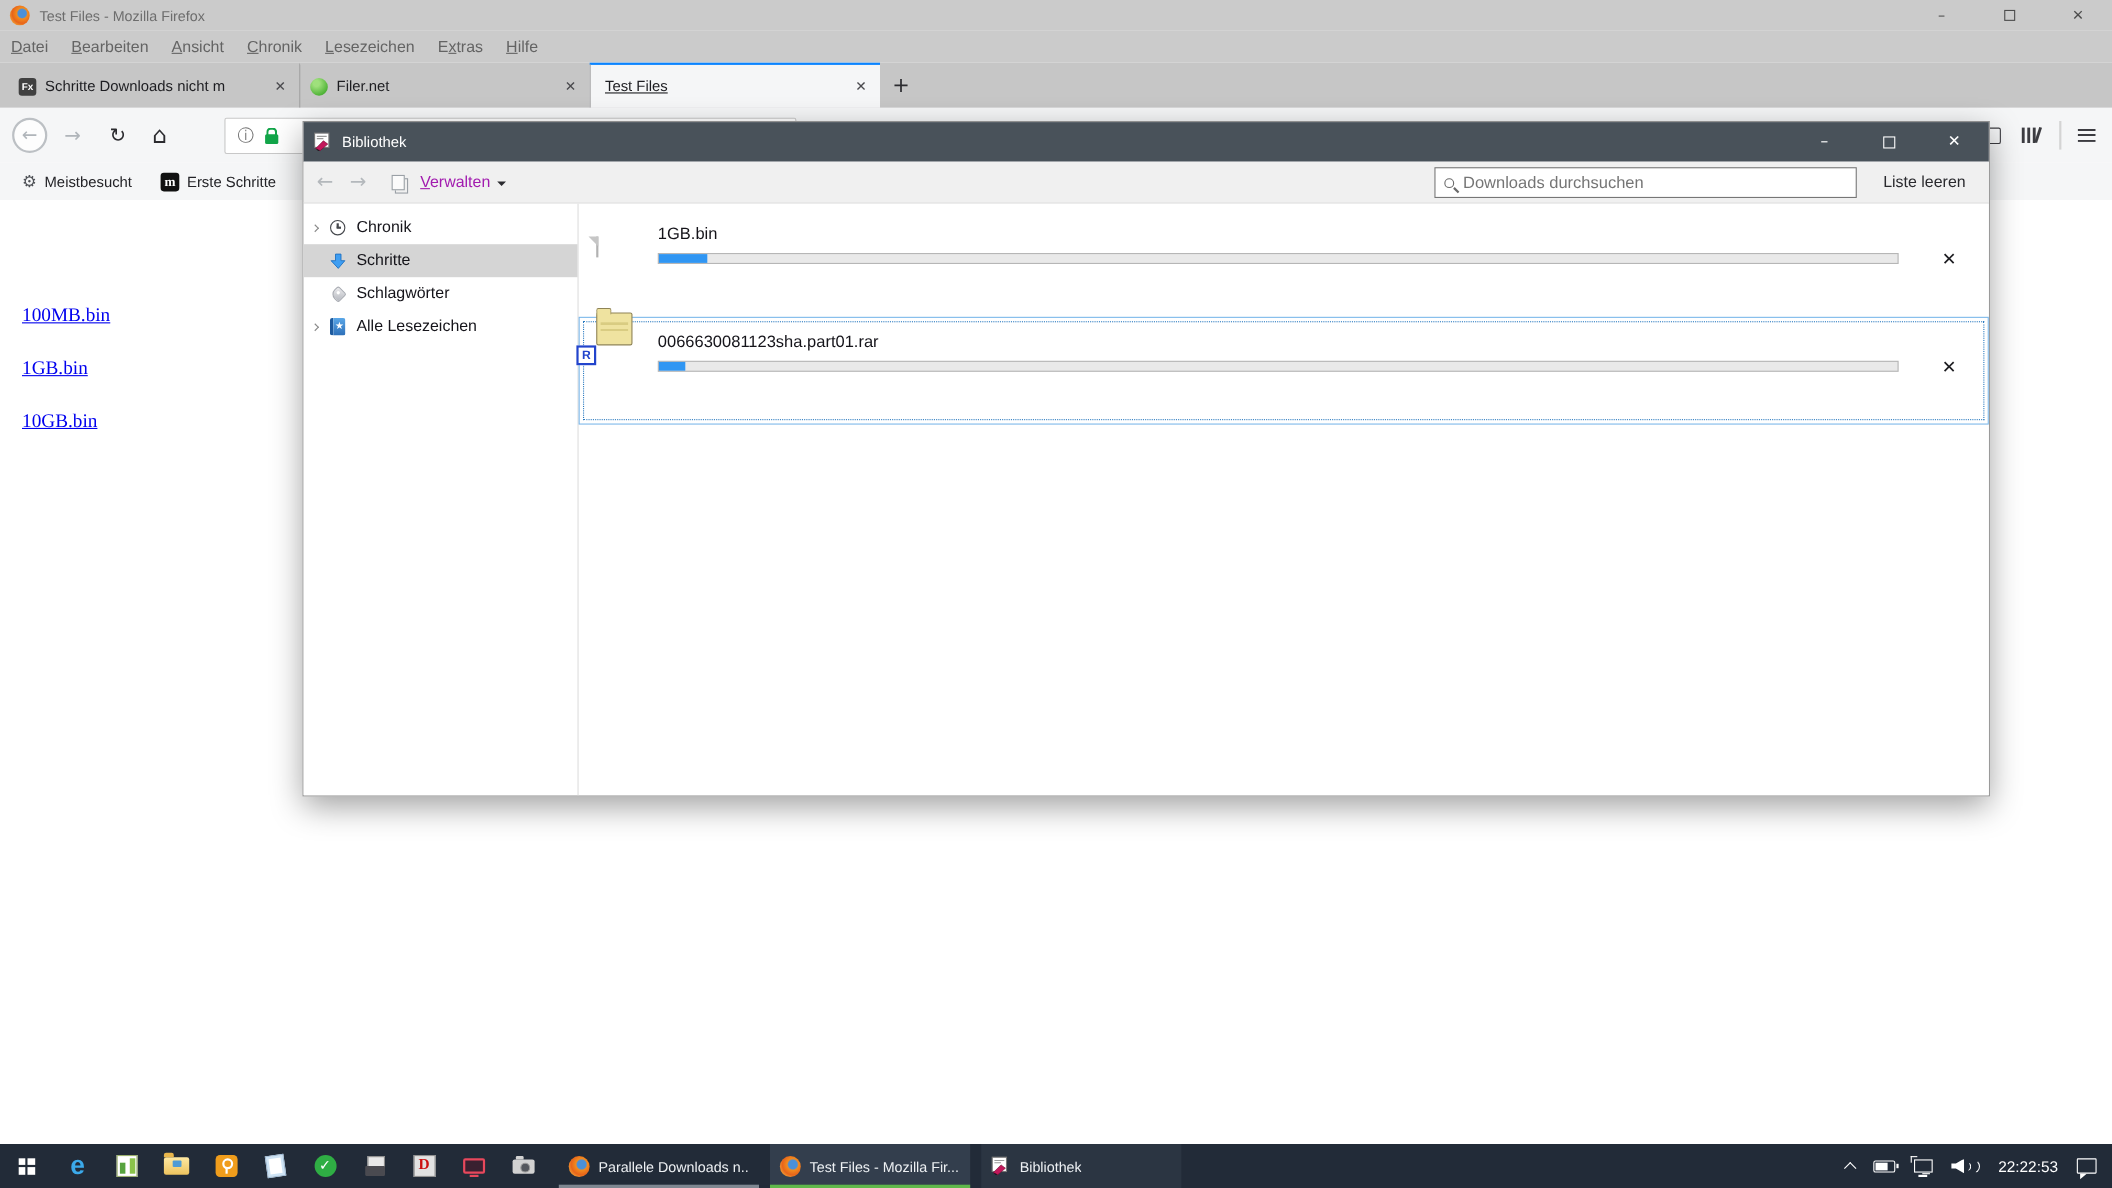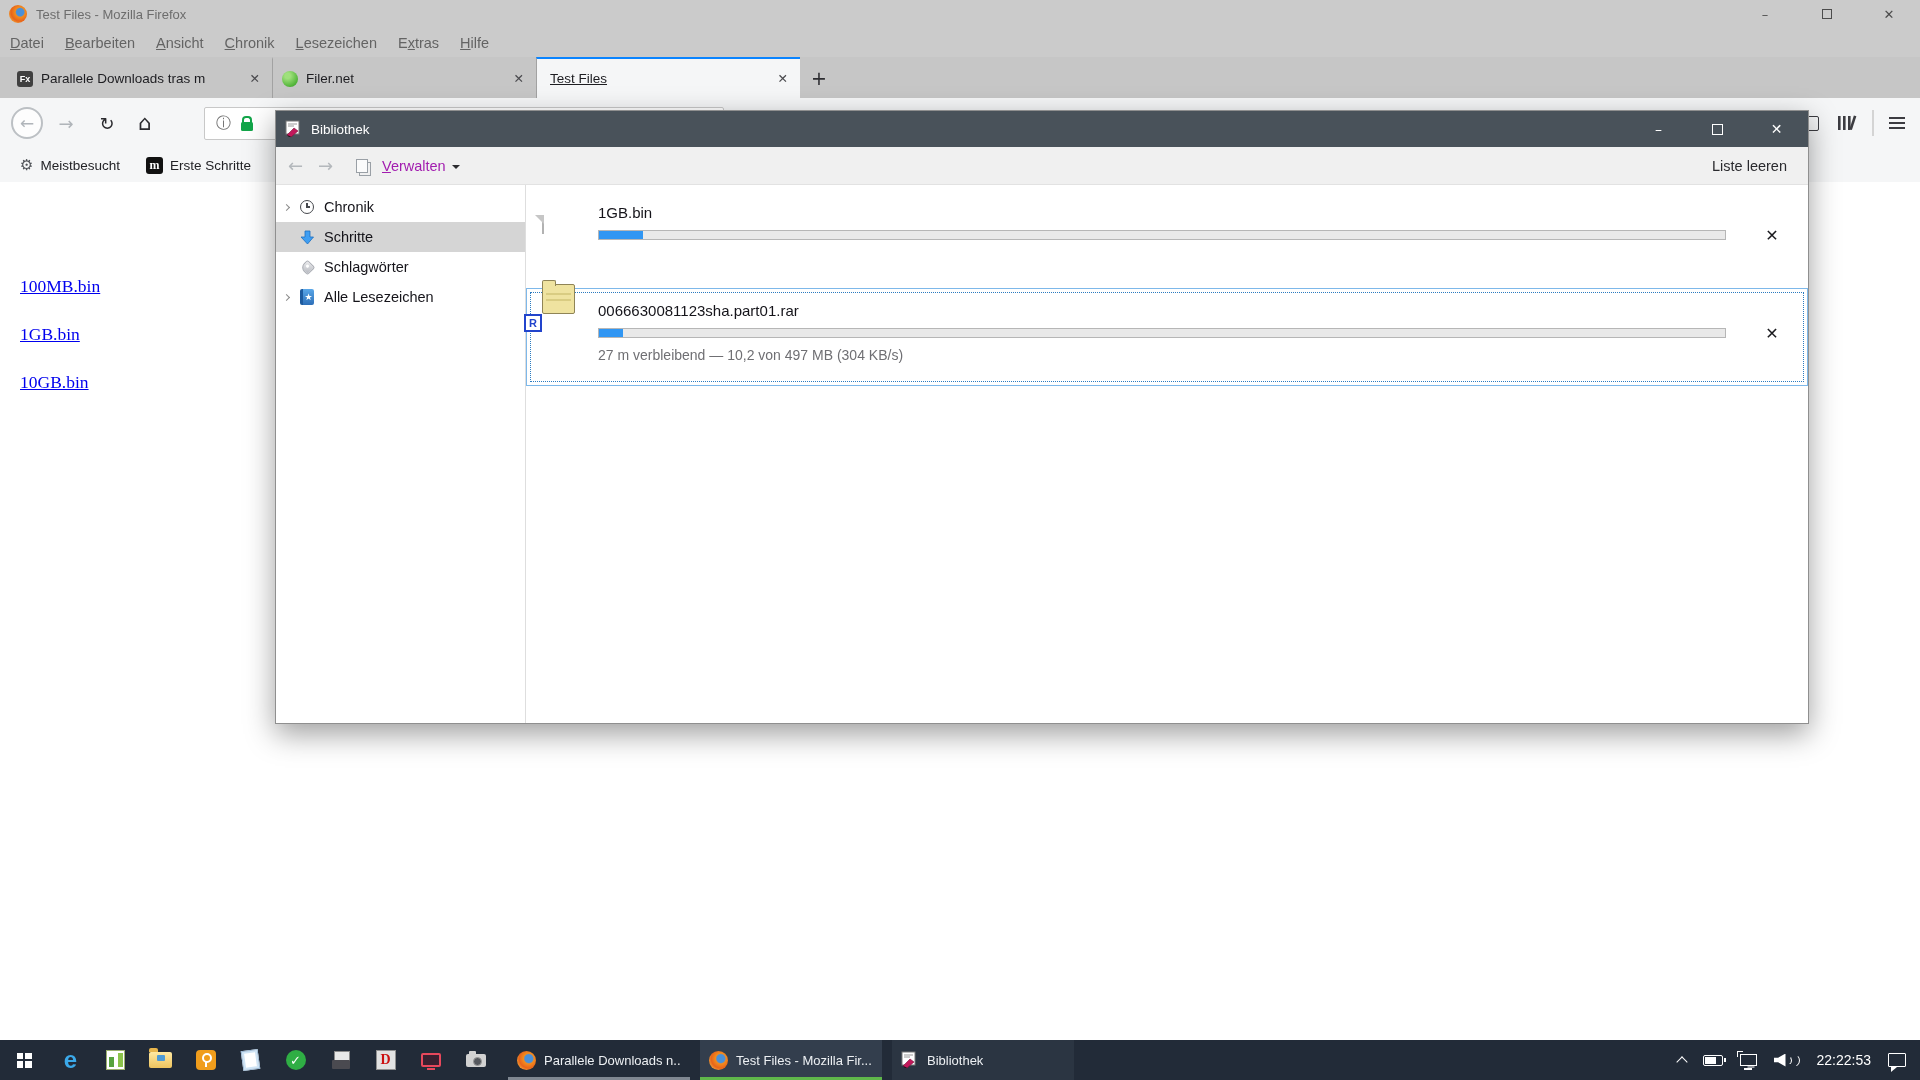--- a/index.html
+++ b/index.html
@@ -204,21 +204,21 @@
     <span><u>A</u>nsicht</span>
     <span><u>C</u>hronik</span>
     <span><u>L</u>esezeichen</span>
     <span>E<u>x</u>tras</span>
     <span><u>H</u>ilfe</span>
   </div>
 
   <div class="tabbar">
     <div class="tab">
       <span class="fav-fx">Fx</span>
-      <span class="tab-label">Parallele Downloads tras m</span>
+      <span class="tab-label">Schritte Downloads nicht m</span>
       <span class="tab-close glyph">✕</span>
     </div>
     <div class="tab">
       <span class="fav-filer"></span>
       <span class="tab-label">Filer.net</span>
       <span class="tab-close glyph">✕</span>
     </div>
     <div class="tab active">
       <span class="tab-label" style="margin-left:4px;text-decoration:underline;">Test Files</span>
       <span class="tab-close glyph">✕</span>
@@ -295,20 +295,24 @@
   <div class="lib-toolbar">
     <div class="lt-ic lt-back glyph">←</div>
     <div class="lt-ic lt-fwd glyph">→</div>
     <div class="lt-ic pages-ic">
         <span class="pages-shape"></span>
       </div>
     <div class="lt-ic manage">
       <span><u>V</u>erwalten</span>
       <span class="caret-down"></span>
     </div>
+    <div class="lib-search">
+      <span class="mag"></span>
+      <span class="ph">Downloads durchsuchen</span>
+    </div>
     <div class="clear-list">Liste leeren</div>
   </div>
 
   <div class="lib-body">
     <div class="lib-side">
       <div class="side-item">
         <span class="chev-slot">
             <span class="chev"></span>
           </span>
         <span class="side-ic">
@@ -360,21 +364,20 @@
           <span class="rar-ic">
             <span class="rar-folder"></span>
             <span class="rar-badge">R</span>
           </span>
         </span>
         <div class="dl-main">
           <div class="dl-name">0066630081123sha.part01.rar</div>
           <div class="dl-bar">
             <div class="dl-fill" style="width: 2.1%;"></div>
           </div>
-          <div class="dl-status">27 m verbleibend — 10,2 von 497 MB (304 KB/s)</div>
         </div>
         <span class="dl-cancel glyph">✕</span>
       </div>
     </div>
   </div>
 </div>
 
 <div class="taskbar">
   <div class="tb-icon" style="width:48px;flex-basis:48px;">
     <span class="win-logo">

